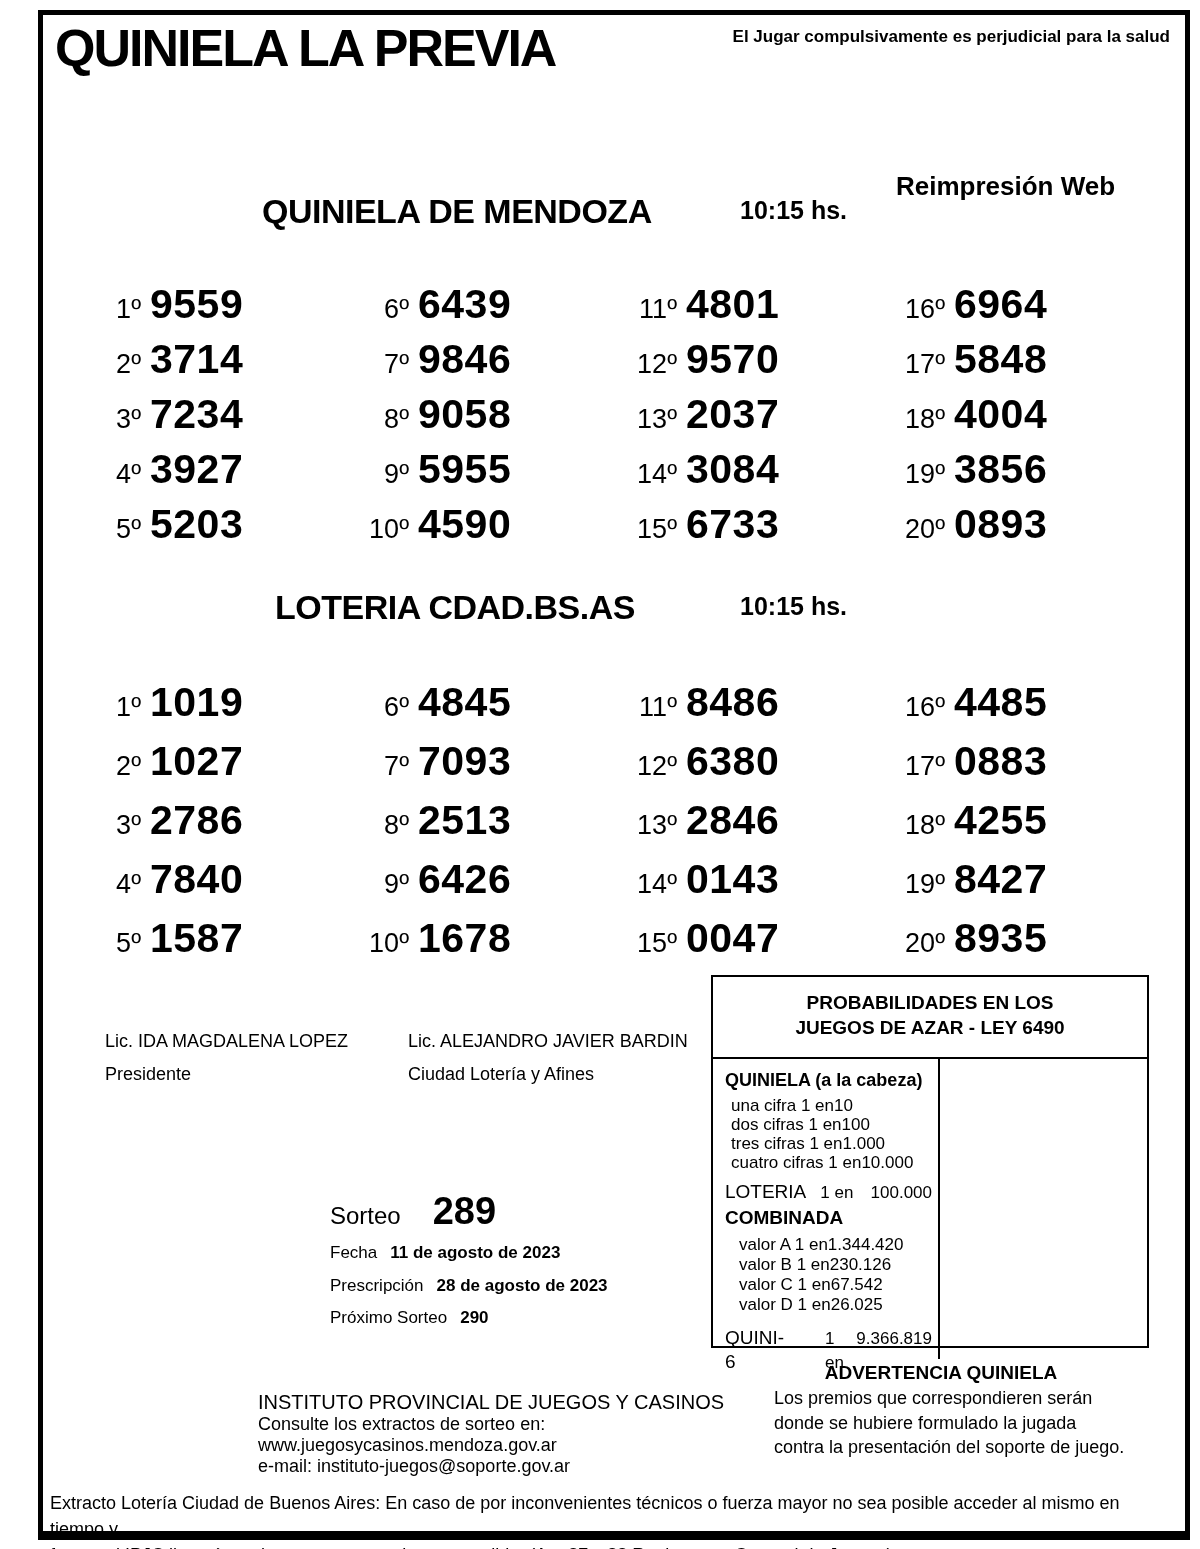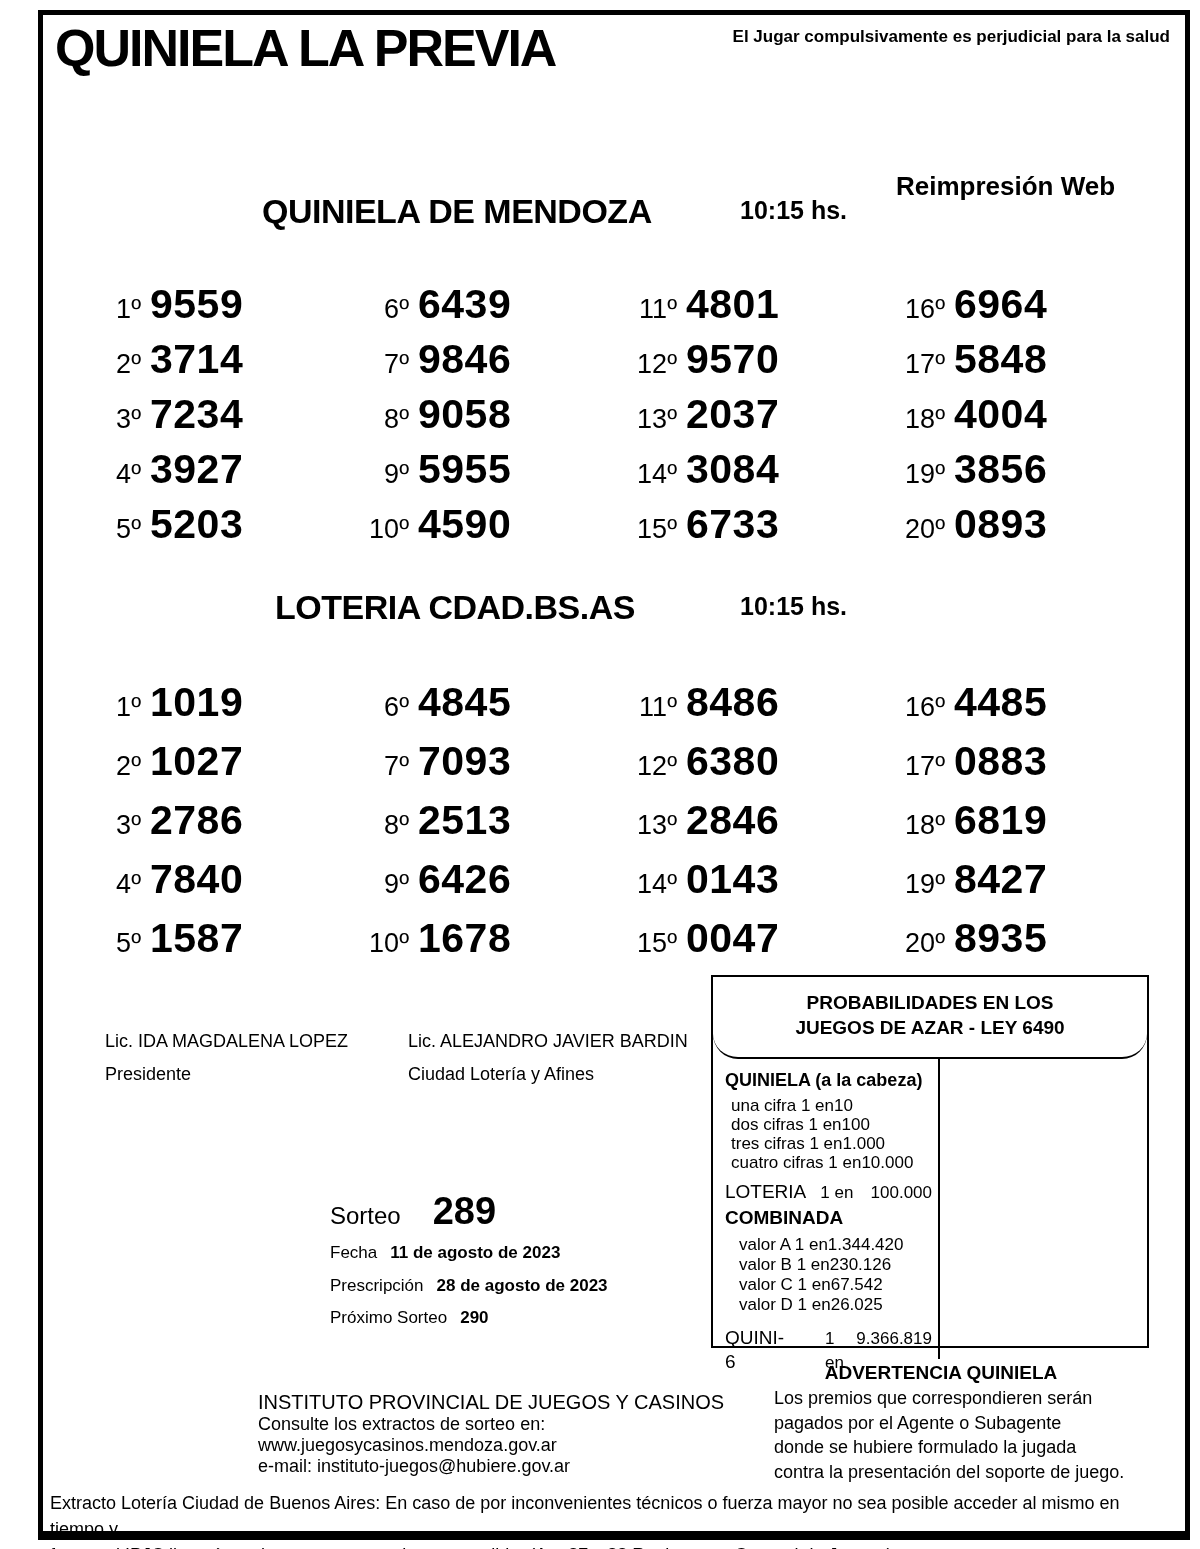--- a/index.html
+++ b/index.html
@@ -33,21 +33,21 @@
   .place{width:56px;text-align:right;font-size:27px;line-height:1.3;}
   .num{margin-left:9px;font-size:41px;font-weight:bold;line-height:1.1;letter-spacing:0.5px;}
   
   .official{position:absolute;top:1031px;}
   #official-1{left:105px;}
   #official-2{left:408px;}
   .o-name{font-size:18px;line-height:20px;}
   .o-role{font-size:18px;line-height:20px;margin-top:13px;}
   
   #prob-box{left:711px;top:975px;width:438px;height:373px;border:2px solid #000;box-sizing:border-box;}
-  .prob-title{text-align:center;font-weight:bold;font-size:19px;line-height:25px;padding:13px 0 17px 0;border-bottom:2px solid #000;border-radius:25px;}
+  .prob-title{text-align:center;font-weight:bold;font-size:19px;line-height:25px;padding:13px 0 17px 0;border-bottom:2px solid #000;}
   .prob-body{display:flex;height:300px;}
   .prob-left{width:227px;border-right:2px solid #000;box-sizing:border-box;padding:0 6px 0 12px;}
   .prob-right{flex:1;padding:74px 14px 0 12px;}
   .p-head{font-weight:bold;font-size:18px;line-height:22px;margin-top:10px;margin-bottom:5px;}
   .p-row{display:flex;font-size:17px;line-height:19px;padding-left:6px;}
   .p-row .val{flex:1;text-align:left;}
   .p-line{display:flex;font-size:17px;line-height:24px;align-items:baseline;}
   .p-line .bold-lbl{font-weight:normal;font-size:19px;}
   .p-line .mid{margin-left:14px;}
   .p-line .val{flex:1;text-align:right;}
@@ -244,21 +244,21 @@
     <div class="res">
         <span class="place">16º</span>
         <span class="num">4485</span>
       </div>
     <div class="res">
         <span class="place">17º</span>
         <span class="num">0883</span>
       </div>
     <div class="res">
         <span class="place">18º</span>
-        <span class="num">6819</span>
+        <span class="num">4255</span>
       </div>
     <div class="res">
         <span class="place">19º</span>
         <span class="num">8427</span>
       </div>
     <div class="res">
         <span class="place">20º</span>
         <span class="num">8935</span>
       </div>
   </div>
@@ -338,27 +338,26 @@
     <span>Prescripción</span><span class="val">28 de agosto de 2023</span>
   </div>
   <div id="proximo-row" class="info-row">
     <span>Próximo Sorteo</span><span class="val">290</span>
   </div>
 
   <div id="institute" class="abs">
     <div class="i-name">INSTITUTO PROVINCIAL DE JUEGOS Y CASINOS</div>
     <div class="i-line">Consulte los extractos de sorteo en:</div>
     <div class="i-line">www.juegosycasinos.mendoza.gov.ar</div>
-    <div class="i-line">e-mail:  instituto-juegos@hubiere.gov.ar</div>
+    <div class="i-line">e-mail:  instituto-juegos@soporte.gov.ar</div>
   </div>
 
   <div id="advertencia" class="abs">
     <div class="a-title">ADVERTENCIA QUINIELA</div>
     <div class="a-line">Los premios que correspondieren serán</div>
-    <div class="a-line">pagados por el Agente o Subagente</div>
     <div class="a-line">donde se hubiere formulado la jugada</div>
     <div class="a-line">contra la presentación del soporte de juego.</div>
   </div>
 
   <div id="footer" class="abs">
     <div>Extracto Lotería Ciudad de Buenos Aires: En caso de por inconvenientes técnicos o fuerza mayor no sea posible acceder al mismo en tiempo y</div>
     <div>forma, el IPJC llevará a cabo un sorteo propio para suplirlo. (Art. 87 y 88 Reglamento General de Juegos)</div>
   </div>
 </div>
 

